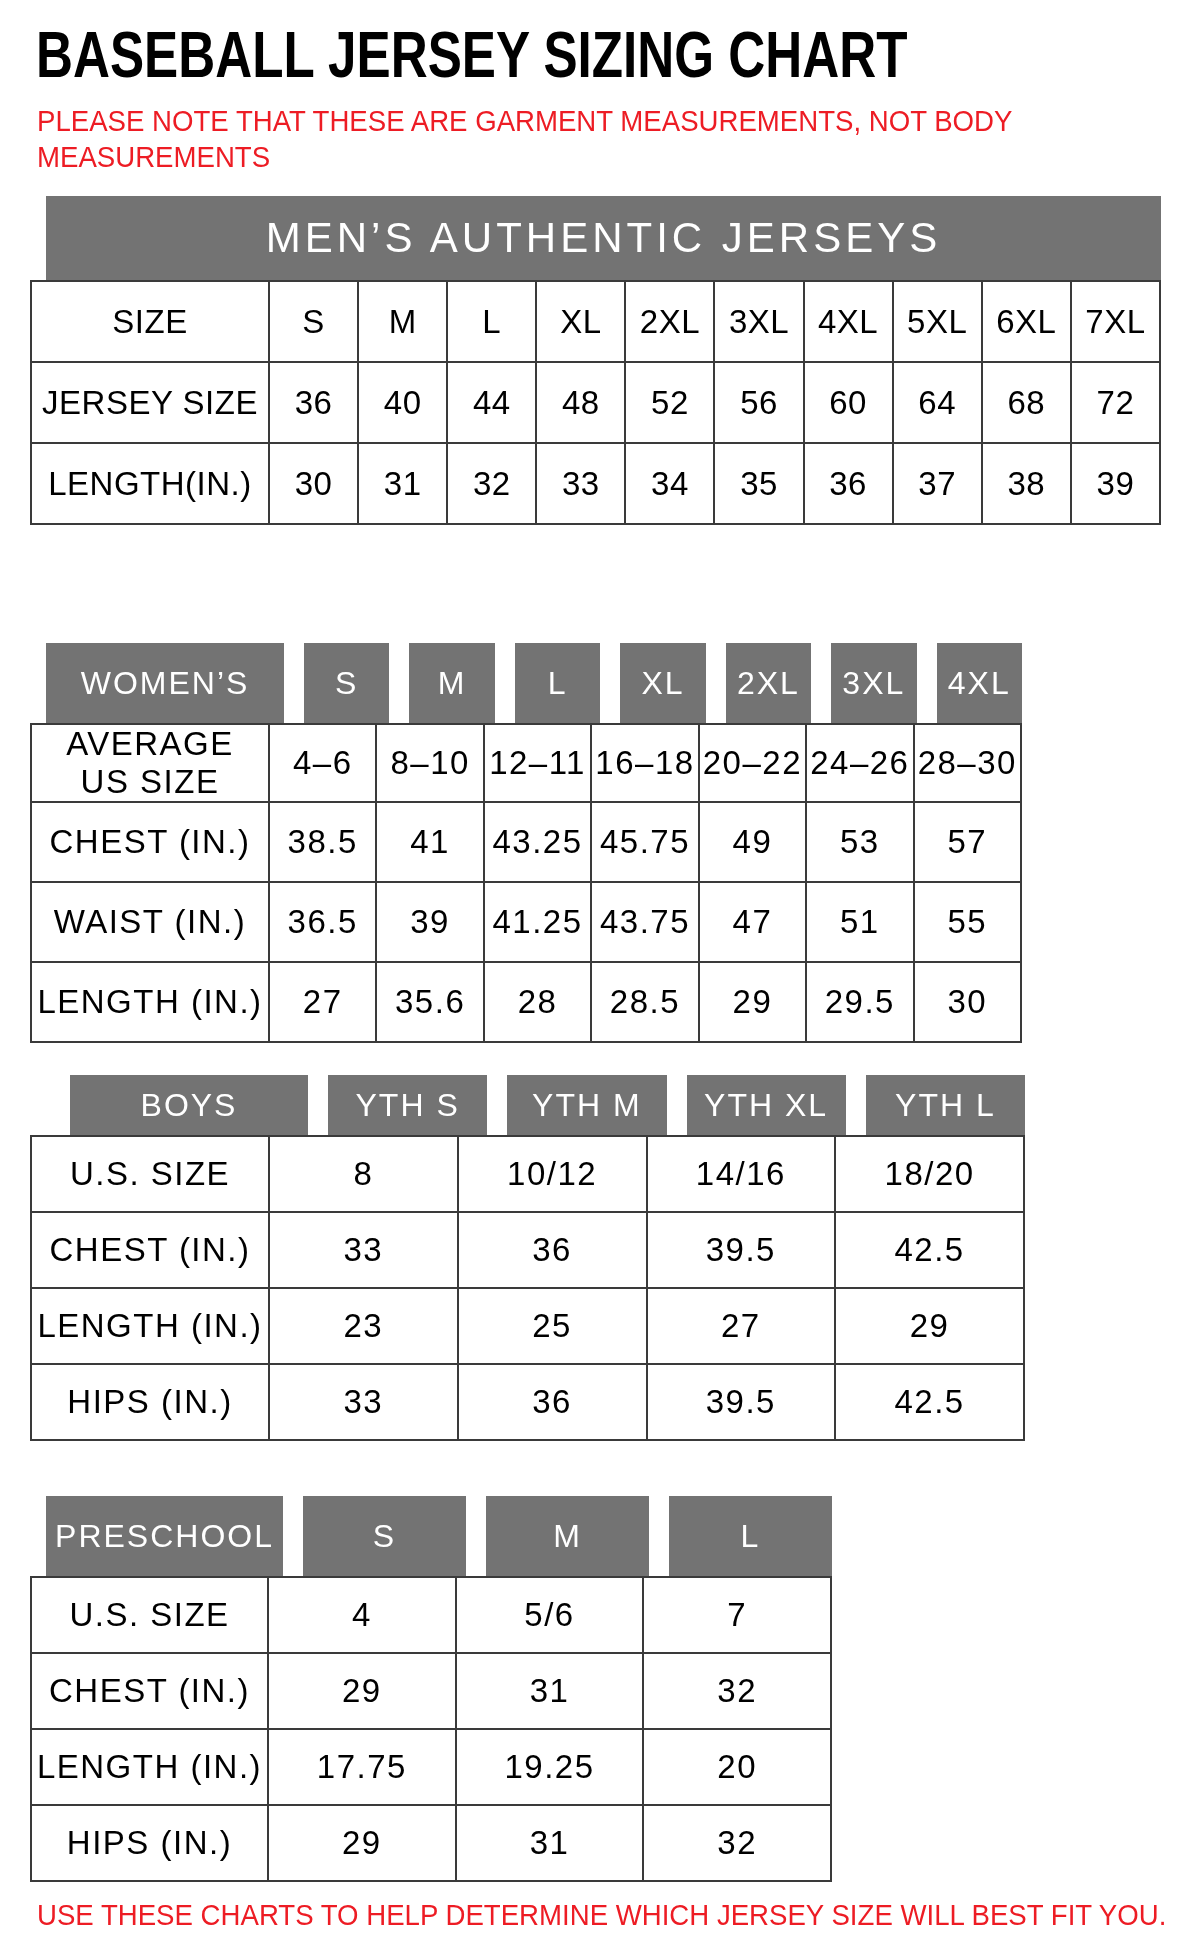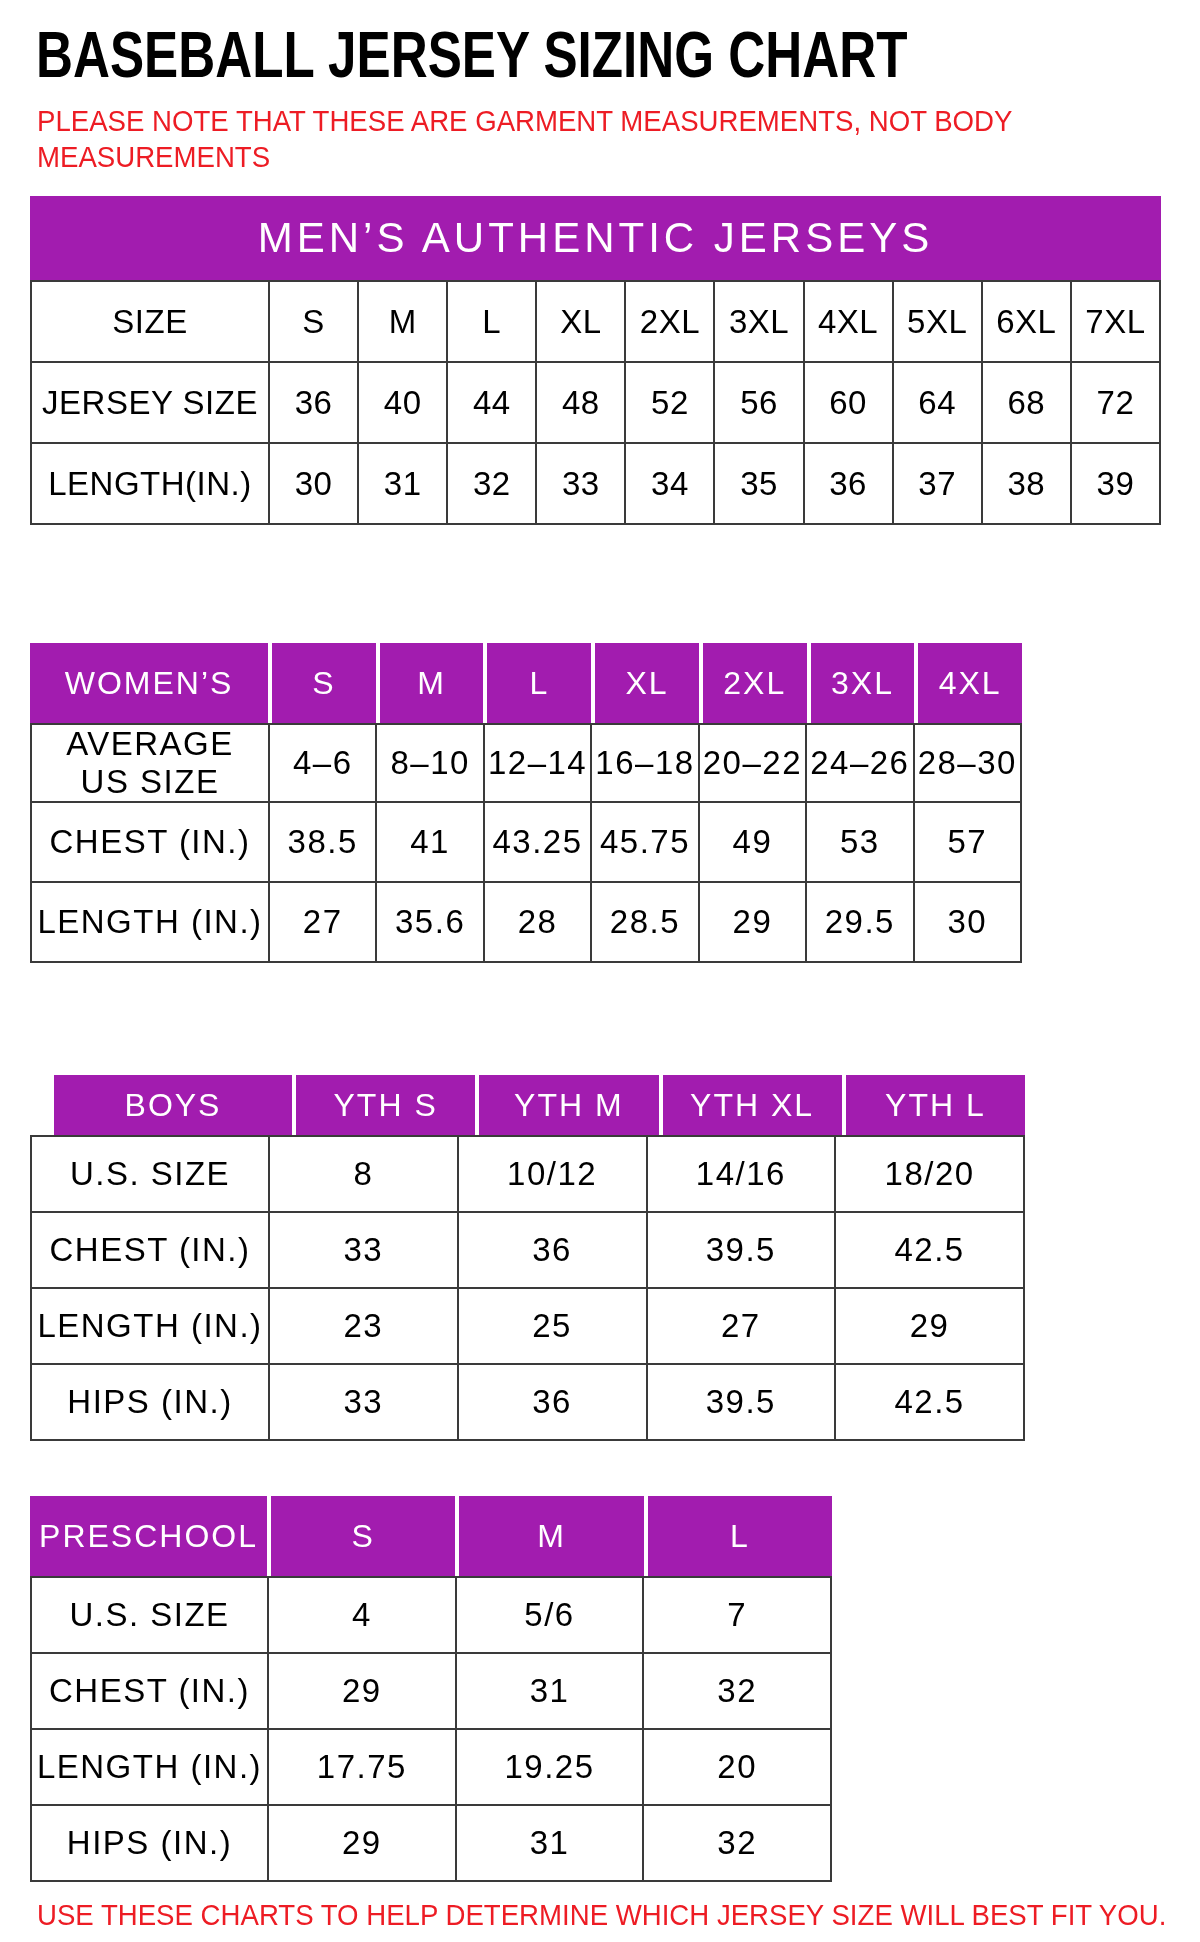--- a/index.html
+++ b/index.html
@@ -18,23 +18,23 @@
     transform:scaleX(0.92); transform-origin:left top; white-space:nowrap;
   }
   .footer-note {
     position:absolute; left:37px; top:1898px;
     font-size:30px; color:#ED1C24; transform:scaleX(0.92);
     transform-origin:left top; white-space:nowrap;
   }
   .sizing-table { position:absolute; left:30px; }
   .thead { display:flex; gap:4px; }
   .hcell {
-    background:#a21caf; color:#ffffff;
+    background:#737373; color:#ffffff;
     display:flex; align-items:center; justify-content:center;
-    font-size:32px; letter-spacing:2px; white-space:nowrap;
+    font-size:32px; letter-spacing:2px; white-space:nowrap;margin-left:16px;
   }
   .hcell.merged { width:100%; font-size:42px; letter-spacing:4px; }
   .sizing-table table {
     border-collapse:collapse; width:100%; table-layout:fixed;
   }
   .sizing-table td {
     border:2px solid #3a3a3a; text-align:center; vertical-align:middle;
     font-size:33px; padding:0; white-space:pre-line; line-height:38px;
   }
   .sizing-table.spaced td { letter-spacing:1.5px; }
@@ -135,37 +135,47 @@
           <col>
           <col>
           <col>
         </colgroup>
         <tbody>
           <tr style="height: 64px;">
             <td>AVERAGE
 US SIZE</td>
             <td>4–6</td>
             <td>8–10</td>
-            <td>12–14</td>
+            <td>12–11</td>
             <td>16–18</td>
             <td>20–22</td>
             <td>24–26</td>
             <td>28–30</td>
           </tr>
           <tr style="height: 80px;">
             <td>CHEST (IN.)</td>
             <td>38.5</td>
             <td>41</td>
             <td>43.25</td>
             <td>45.75</td>
             <td>49</td>
             <td>53</td>
             <td>57</td>
           </tr>
           <tr style="height: 80px;">
+            <td>WAIST (IN.)</td>
+            <td>36.5</td>
+            <td>39</td>
+            <td>41.25</td>
+            <td>43.75</td>
+            <td>47</td>
+            <td>51</td>
+            <td>55</td>
+          </tr>
+          <tr style="height: 80px;">
             <td>LENGTH (IN.)</td>
             <td>27</td>
             <td>35.6</td>
             <td>28</td>
             <td>28.5</td>
             <td>29</td>
             <td>29.5</td>
             <td>30</td>
           </tr>
         </tbody>

